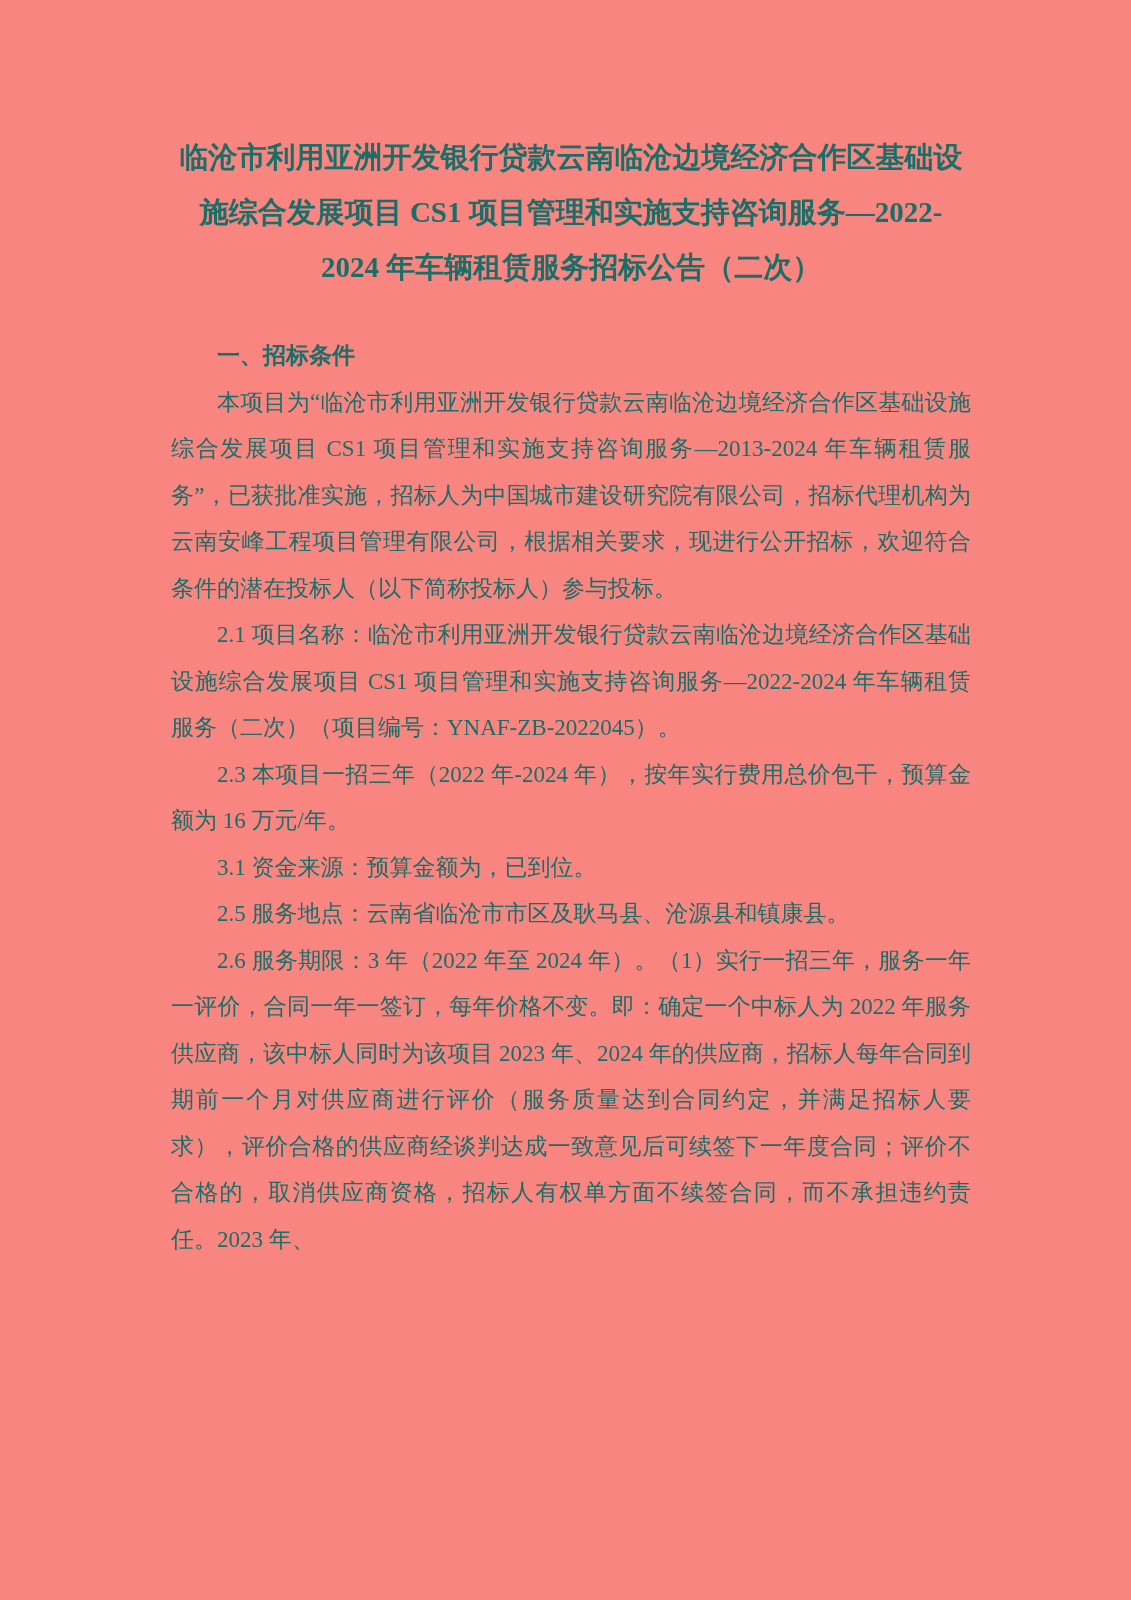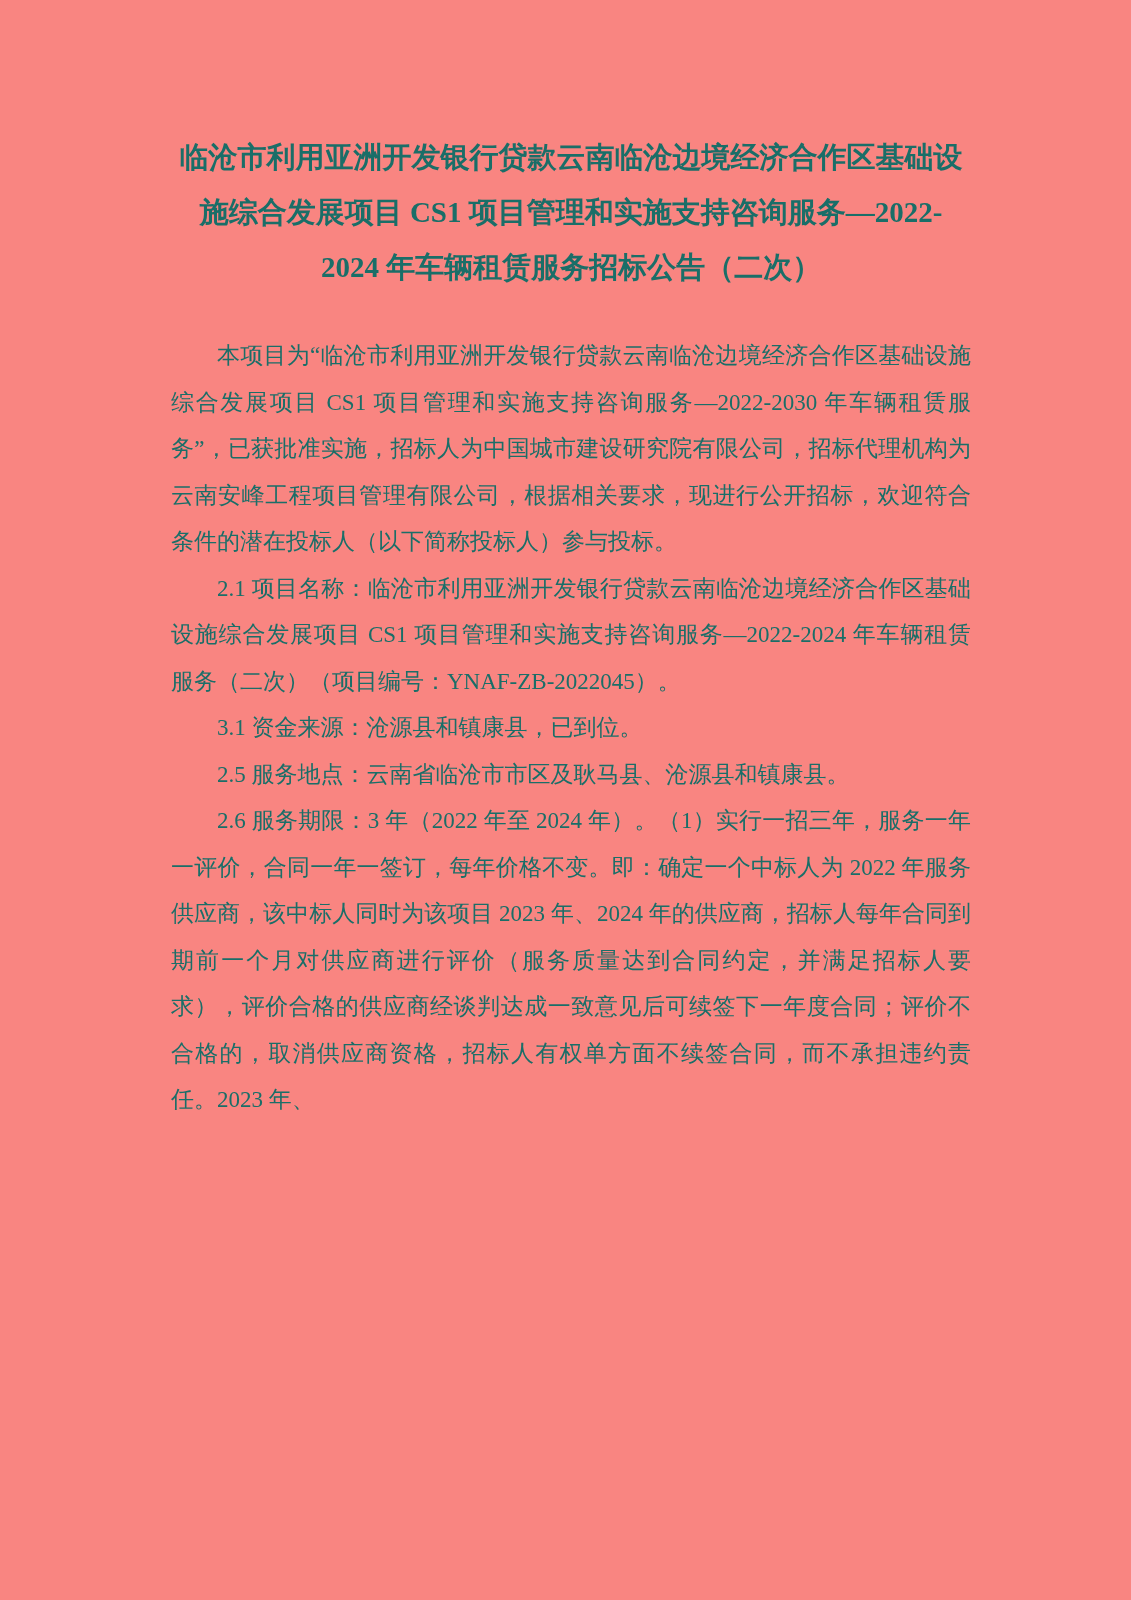--- a/index.html
+++ b/index.html
@@ -50,29 +50,31 @@
   <div class="content">
 
     <h1 class="doc-title">
       <div class="title-line">临沧市利用亚洲开发银行贷款云南临沧边境经济合作区基础设</div>
       <div class="title-line">施综合发展项目 CS1 项目管理和实施支持咨询服务—2022-</div>
       <div class="title-line">2024 年车辆租赁服务招标公告（二次）</div>
     </h1>
 
     <div class="doc-body">
 
+      <p class="section-heading">一、招标条件</p>
 
-      <p class="para"><span class="para-label"></span><span class="para-text">本项目为“临沧市利用亚洲开发银行贷款云南临沧边境经济合作区基础设施综合发展项目 CS1 项目管理和实施支持咨询服务—2022-2030 年车辆租赁服务”，已获批准实施，招标人为中国城市建设研究院有限公司，招标代理机构为云南安峰工程项目管理有限公司，根据相关要求，现进行公开招标，欢迎符合条件的潜在投标人（以下简称投标人）参与投标。</span></p>
+      <p class="para"><span class="para-label"></span><span class="para-text">本项目为“临沧市利用亚洲开发银行贷款云南临沧边境经济合作区基础设施综合发展项目 CS1 项目管理和实施支持咨询服务—2013-2024 年车辆租赁服务”，已获批准实施，招标人为中国城市建设研究院有限公司，招标代理机构为云南安峰工程项目管理有限公司，根据相关要求，现进行公开招标，欢迎符合条件的潜在投标人（以下简称投标人）参与投标。</span></p>
 
 
       <p class="para"><span class="para-label">2.1 项目名称：</span><span class="para-text">临沧市利用亚洲开发银行贷款云南临沧边境经济合作区基础设施综合发展项目 CS1 项目管理和实施支持咨询服务—2022-2024 年车辆租赁服务（二次）（项目编号：YNAF-ZB-2022045）。</span></p>
 
 
+      <p class="para"><span class="para-label">2.3 </span><span class="para-text">本项目一招三年（2022 年-2024 年），按年实行费用总价包干，预算金额为 16 万元/年。</span></p>
 
-      <p class="para"><span class="para-label">3.1 资金来源：</span><span class="para-text">沧源县和镇康县，已到位。</span></p>
+      <p class="para"><span class="para-label">3.1 资金来源：</span><span class="para-text">预算金额为，已到位。</span></p>
 
       <p class="para"><span class="para-label">2.5 服务地点：</span><span class="para-text">云南省临沧市市区及耿马县、沧源县和镇康县。</span></p>
 
       <p class="para"><span class="para-label">2.6 服务期限：</span><span class="para-text">3 年（2022 年至 2024 年）。（1）实行一招三年，服务一年一评价，合同一年一签订，每年价格不变。即：确定一个中标人为 2022 年服务供应商，该中标人同时为该项目 2023 年、2024 年的供应商，招标人每年合同到期前一个月对供应商进行评价（服务质量达到合同约定，并满足招标人要求），评价合格的供应商经谈判达成一致意见后可续签下一年度合同；评价不合格的，取消供应商资格，招标人有权单方面不续签合同，而不承担违约责任。2023 年、</span></p>
 
     </div>
   </div>
 </div>
 
 </body></html>

